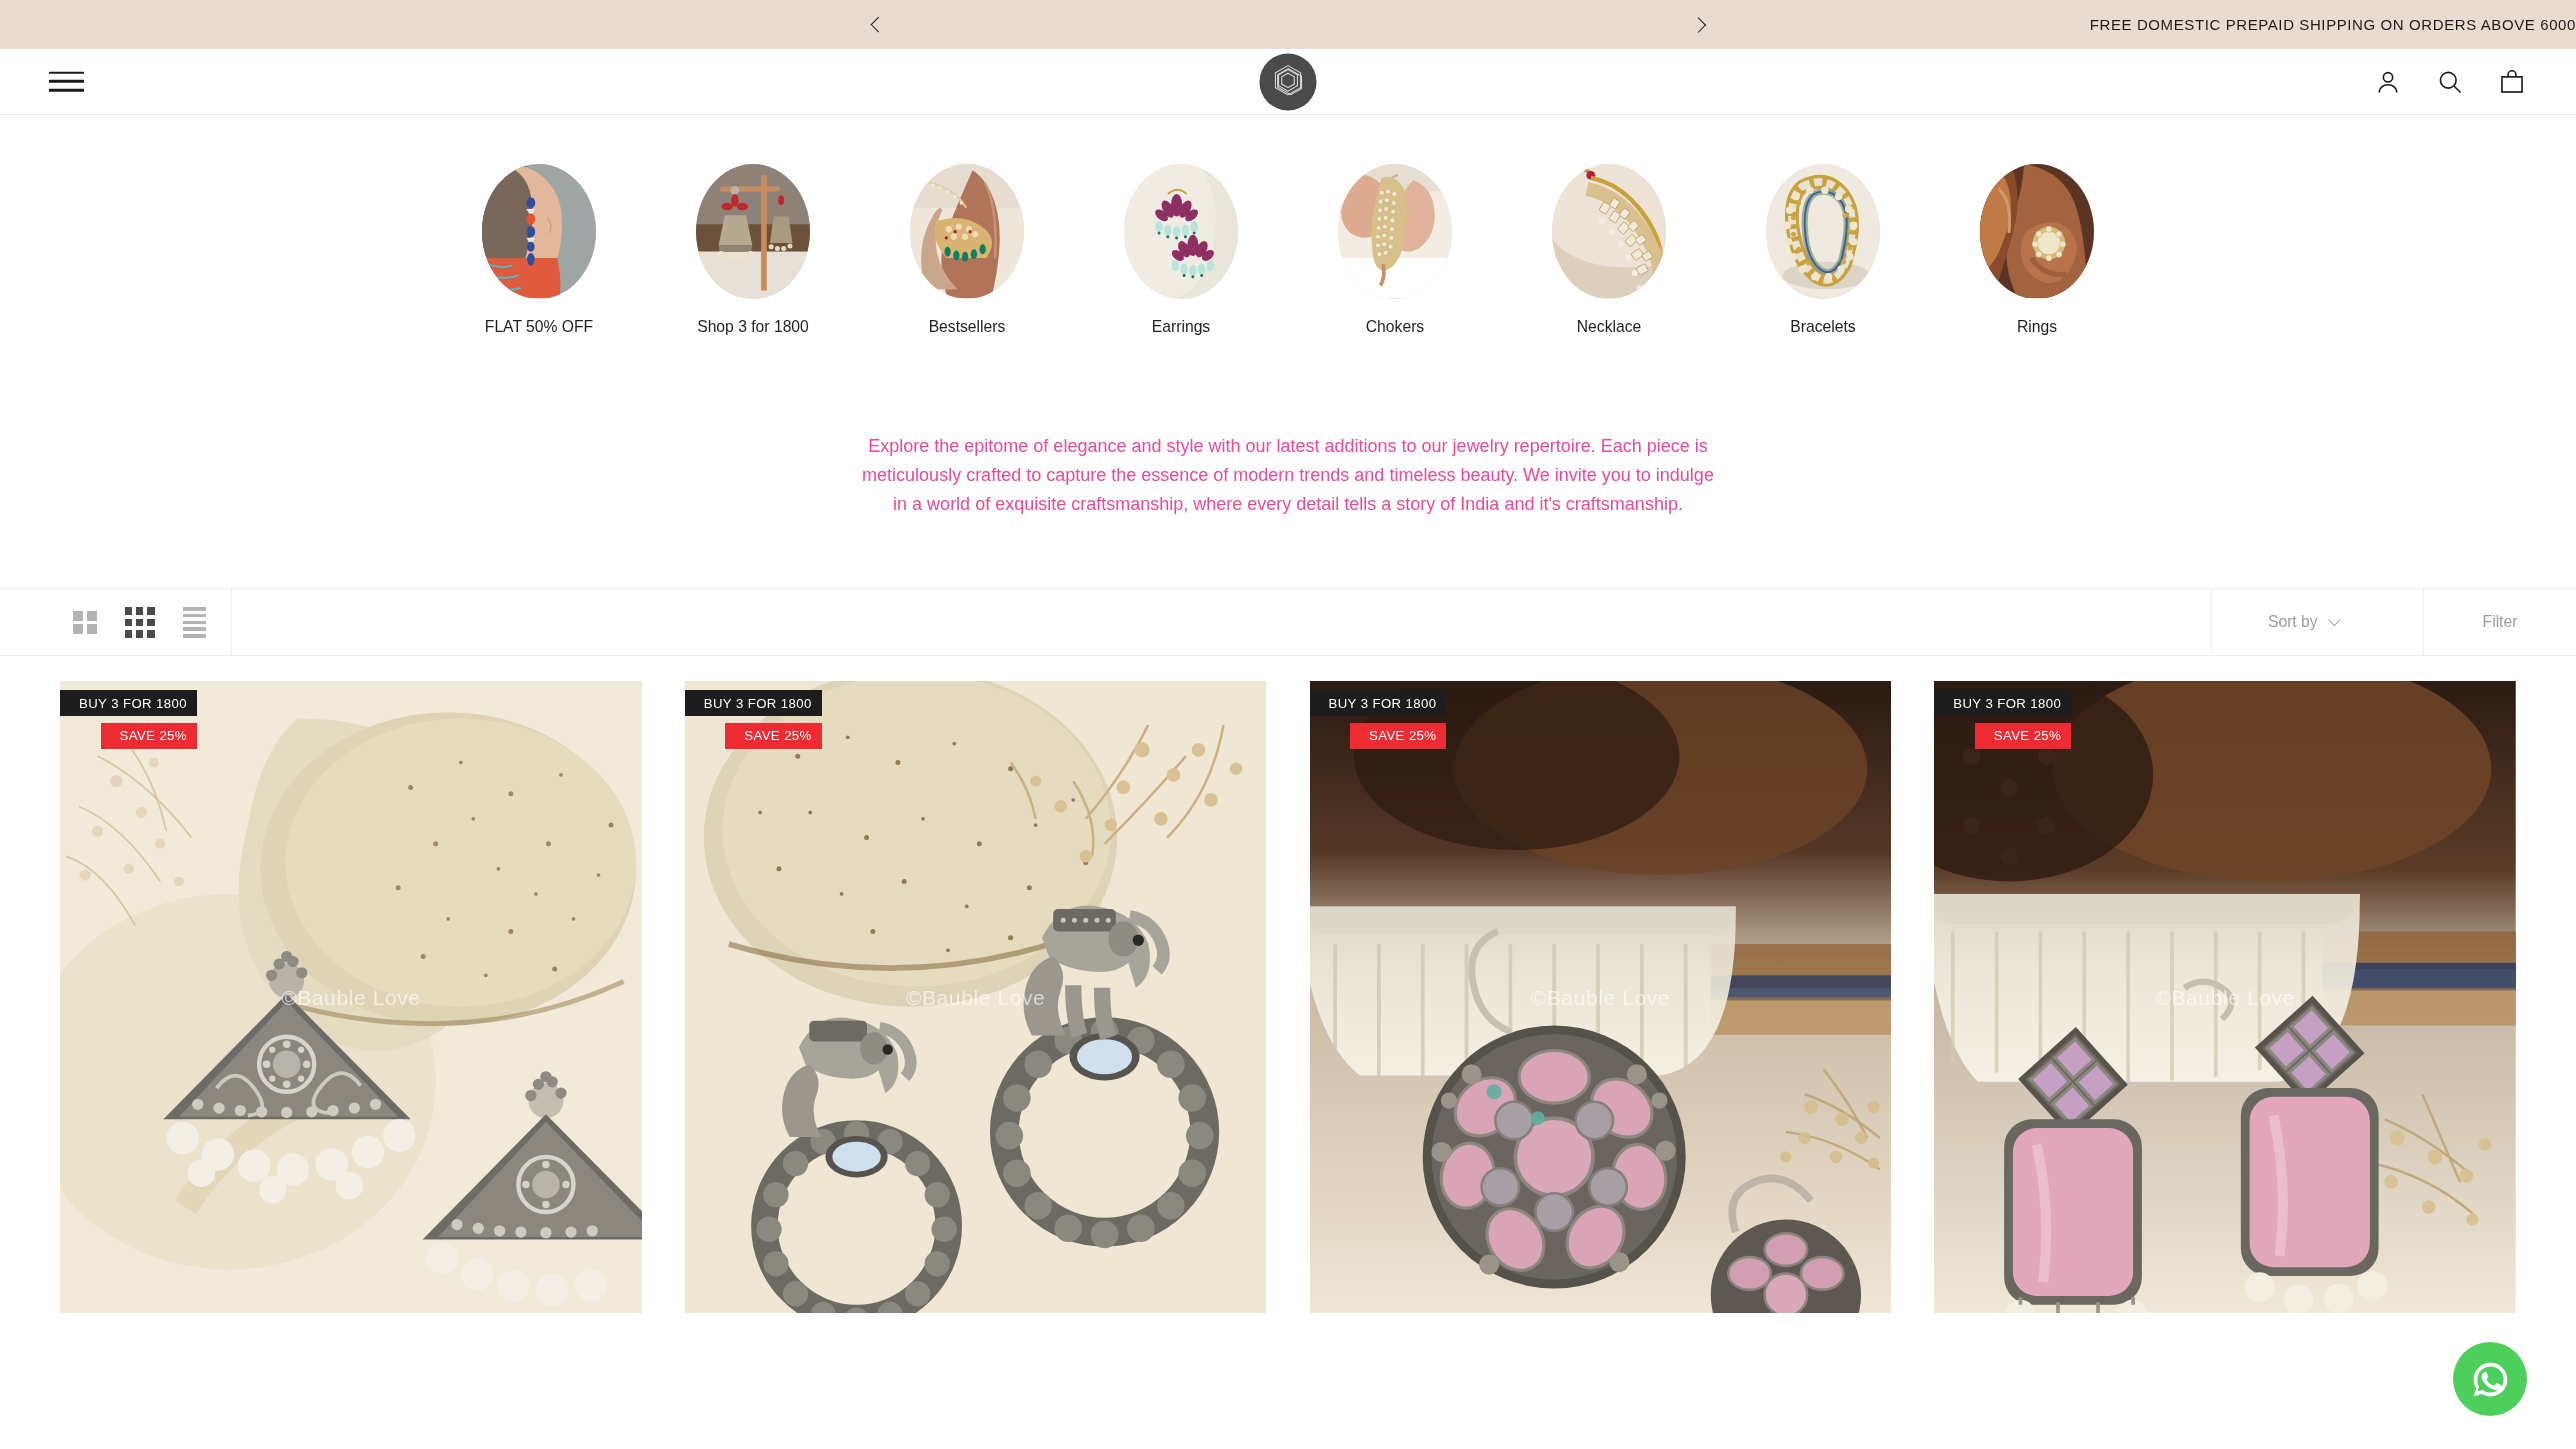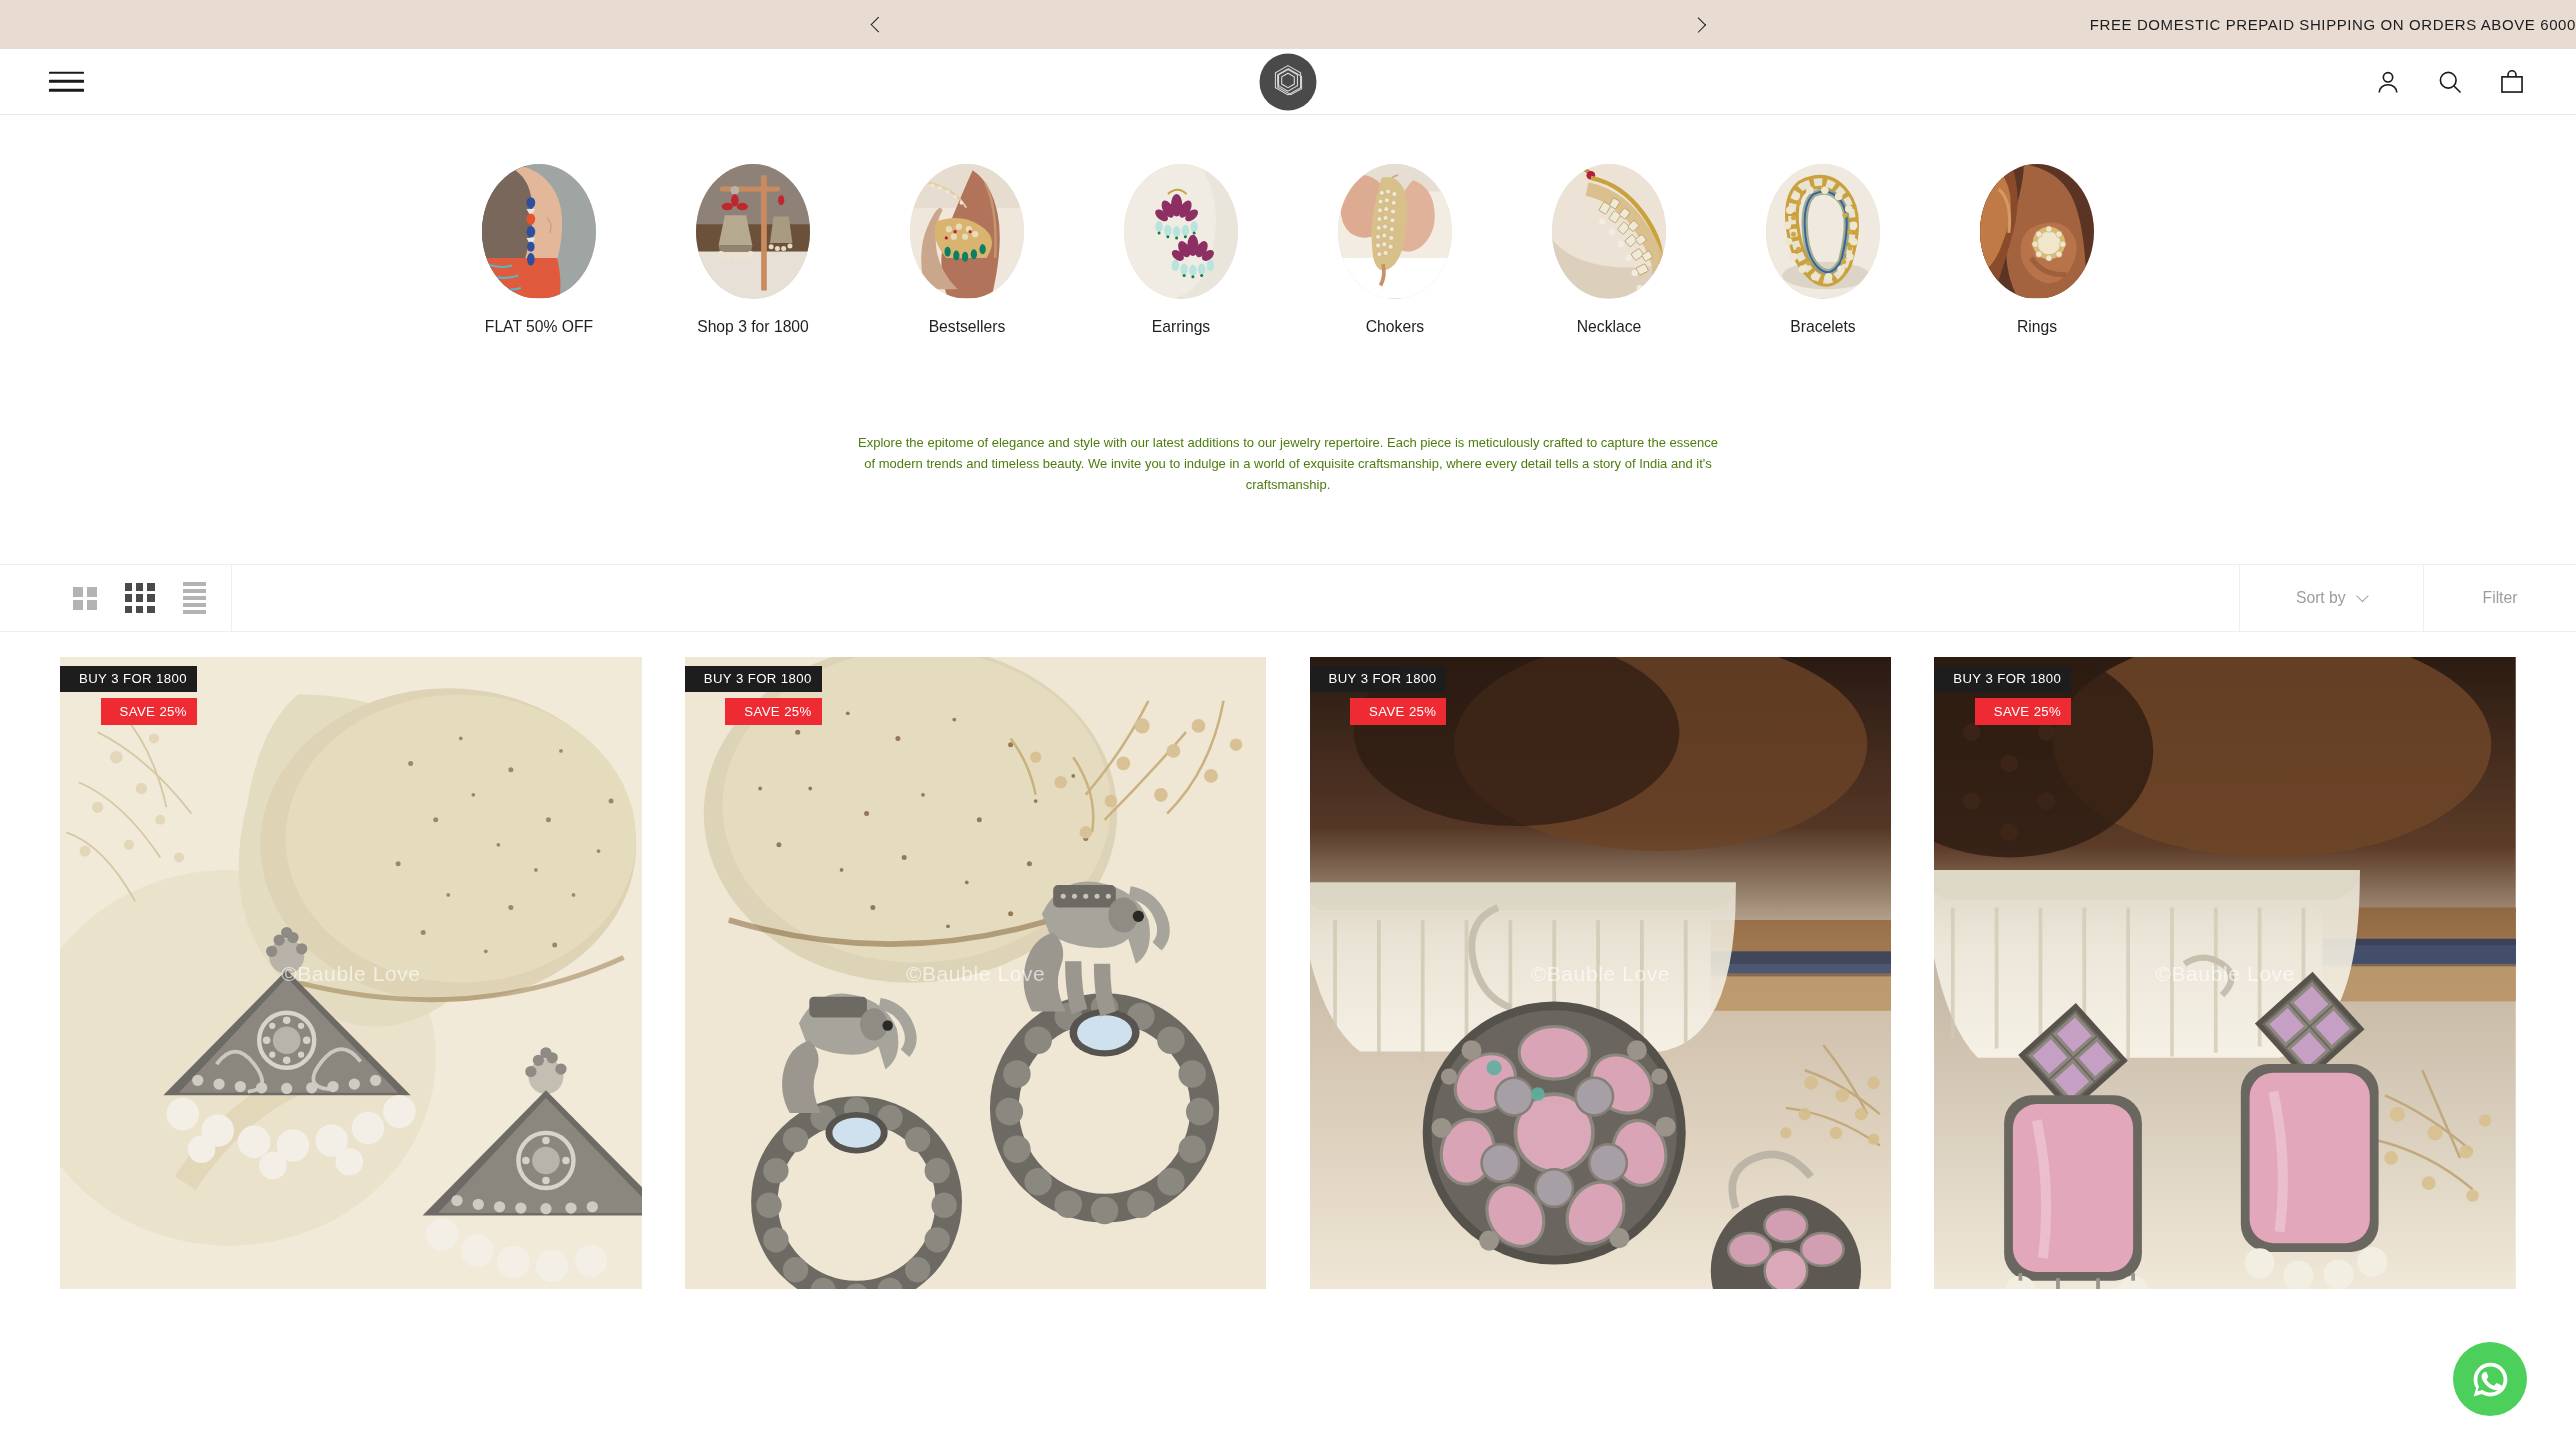--- a/index.html
+++ b/index.html
@@ -113,23 +113,23 @@
   }
   .coll h1 {
     font-size: 39px;
     font-weight: 300;
     letter-spacing: 2.5px;
     color: #4d4d4d;
   }
   .coll p {
     margin: 39px auto 16px;
     width: 862px;
-    font-size: 13px;
+    font-size: 18px;
     line-height: 1.62;
-    color: #4d7c0f;
+    color: #ec4899;
     font-weight: 300;
   }
 
   
   .toolbar {
     margin-top: 69px;
     height: 68px;
     border-top: 1.3px solid #eeeeee;
     border-bottom: 1.3px solid #eeeeee;
     display: flex;
@@ -164,20 +164,21 @@
     width: 8.8px; height: 8.8px;
     border-bottom: 1.6px solid #9c9c9c;
     border-right: 1.6px solid #9c9c9c;
     transform: rotate(45deg) translate(-1.9px,-1.9px);
   }
   .tb-filter {
     width: 153px;
     border-left: 1.3px solid #eeeeee;
     display: flex; align-items: center; justify-content: center;
     cursor: pointer;
+    margin-left: 28px;
   }
 
   
   .grid {
     display: flex;
     gap: 43px;
     padding: 24.5px 60px 0 60px;
   }
   .card {
     position: relative;

